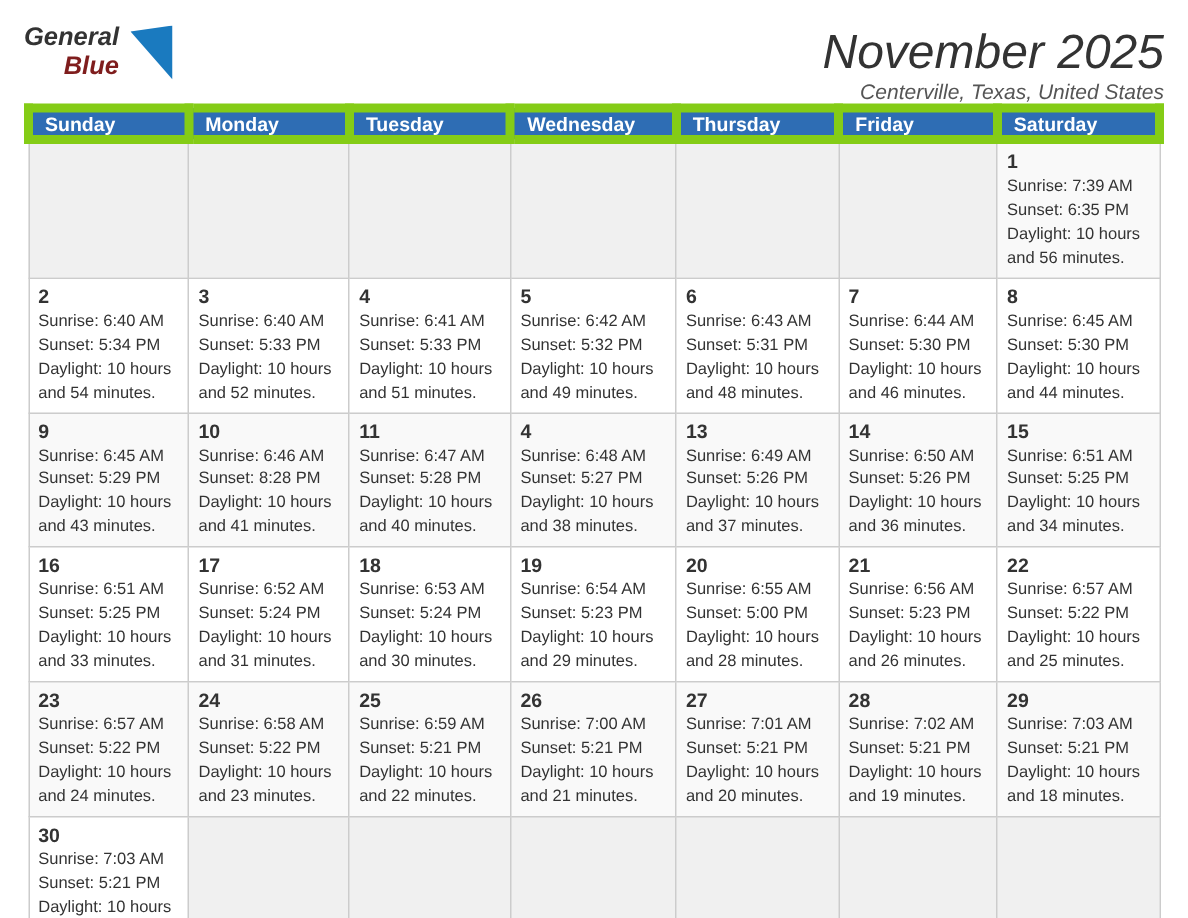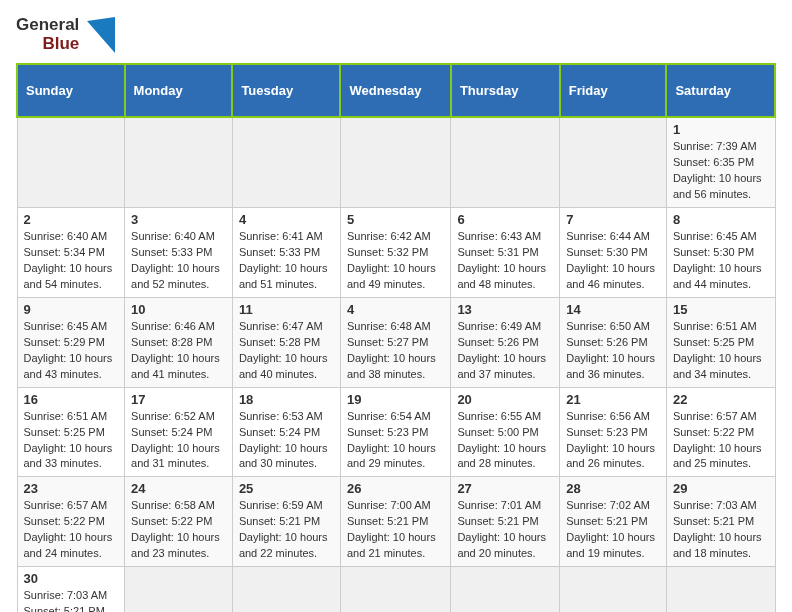--- a/index.html
+++ b/index.html
@@ -7,21 +7,21 @@
       font-family: Arial, sans-serif;
       background: #fff;
       width: 792px;
       min-height: 612px;
       padding: 16px;
     }
     .header-section {
       display: flex;
       justify-content: space-between;
       align-items: flex-start;
-      margin-bottom: 10px;
+      font-style: italic;
     }
     .logo {
       display: flex;
       align-items: center;
       gap: 4px;
     }
     .title-section {
       text-align: right;
     }
     .month-title {
@@ -35,24 +35,24 @@
     }
     .calendar-table {
       width: 100%;
       border-collapse: collapse;
       border: 1px solid #ccc;
     }
     .calendar-table th {
       background-color: #2e6db4;
       color: white;
       text-align: left;
-      padding: 18px 8px;
+      padding: 0 8px;
       font-size: 13px;
       font-weight: bold;
-      border: 2px solid #84cc16;
+      border: 6px solid #84cc16;
     }
     .calendar-table td {
       vertical-align: top;
       border: 1px solid #ccc;
       padding: 4px 6px;
       font-size: 10px;
       color: #333;
       min-height: 70px;
       width: 113px;
     }
@@ -87,20 +87,24 @@
 <div class="header-section">
   <div class="logo">
     <div style="display:flex; flex-direction:column; align-items:flex-end; margin-right:4px;">
       <span style="font-size:17px;font-weight:bold;color:#333;line-height:1.1;">General</span>
       <span style="font-size:17px;font-weight:bold;color:#7f1d1d;line-height:1.1;">Blue</span>
     </div>
     <svg width="28" height="36" viewBox="0 0 28 36">
       <polygon points="0,4 28,0 28,36" fill="#1a7abf"></polygon>
     </svg>
   </div>
+  <div class="title-section">
+    <div class="month-title">November 2025</div>
+    <div class="location-subtitle">Centerville, Texas, United States</div>
+  </div>
 </div>
 
 <table class="calendar-table">
   <thead>
     <tr>
     <th>Sunday</th>
         <th>Monday</th>
         <th>Tuesday</th>
         <th>Wednesday</th>
         <th>Thursday</th>

